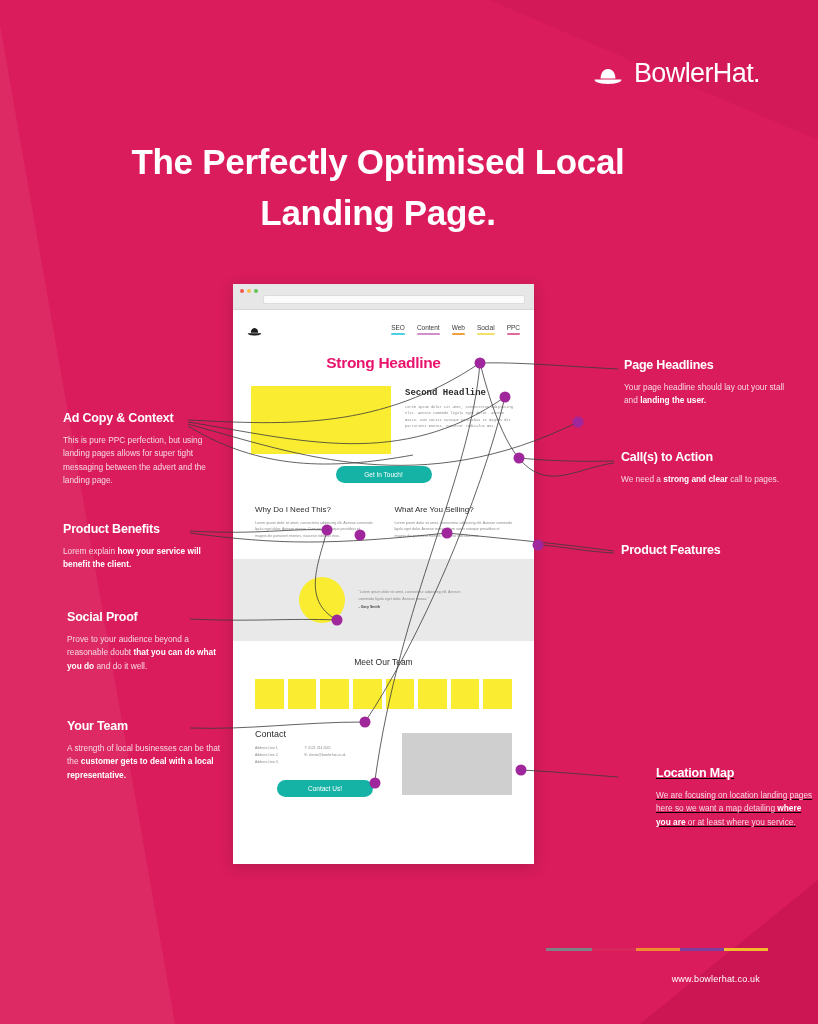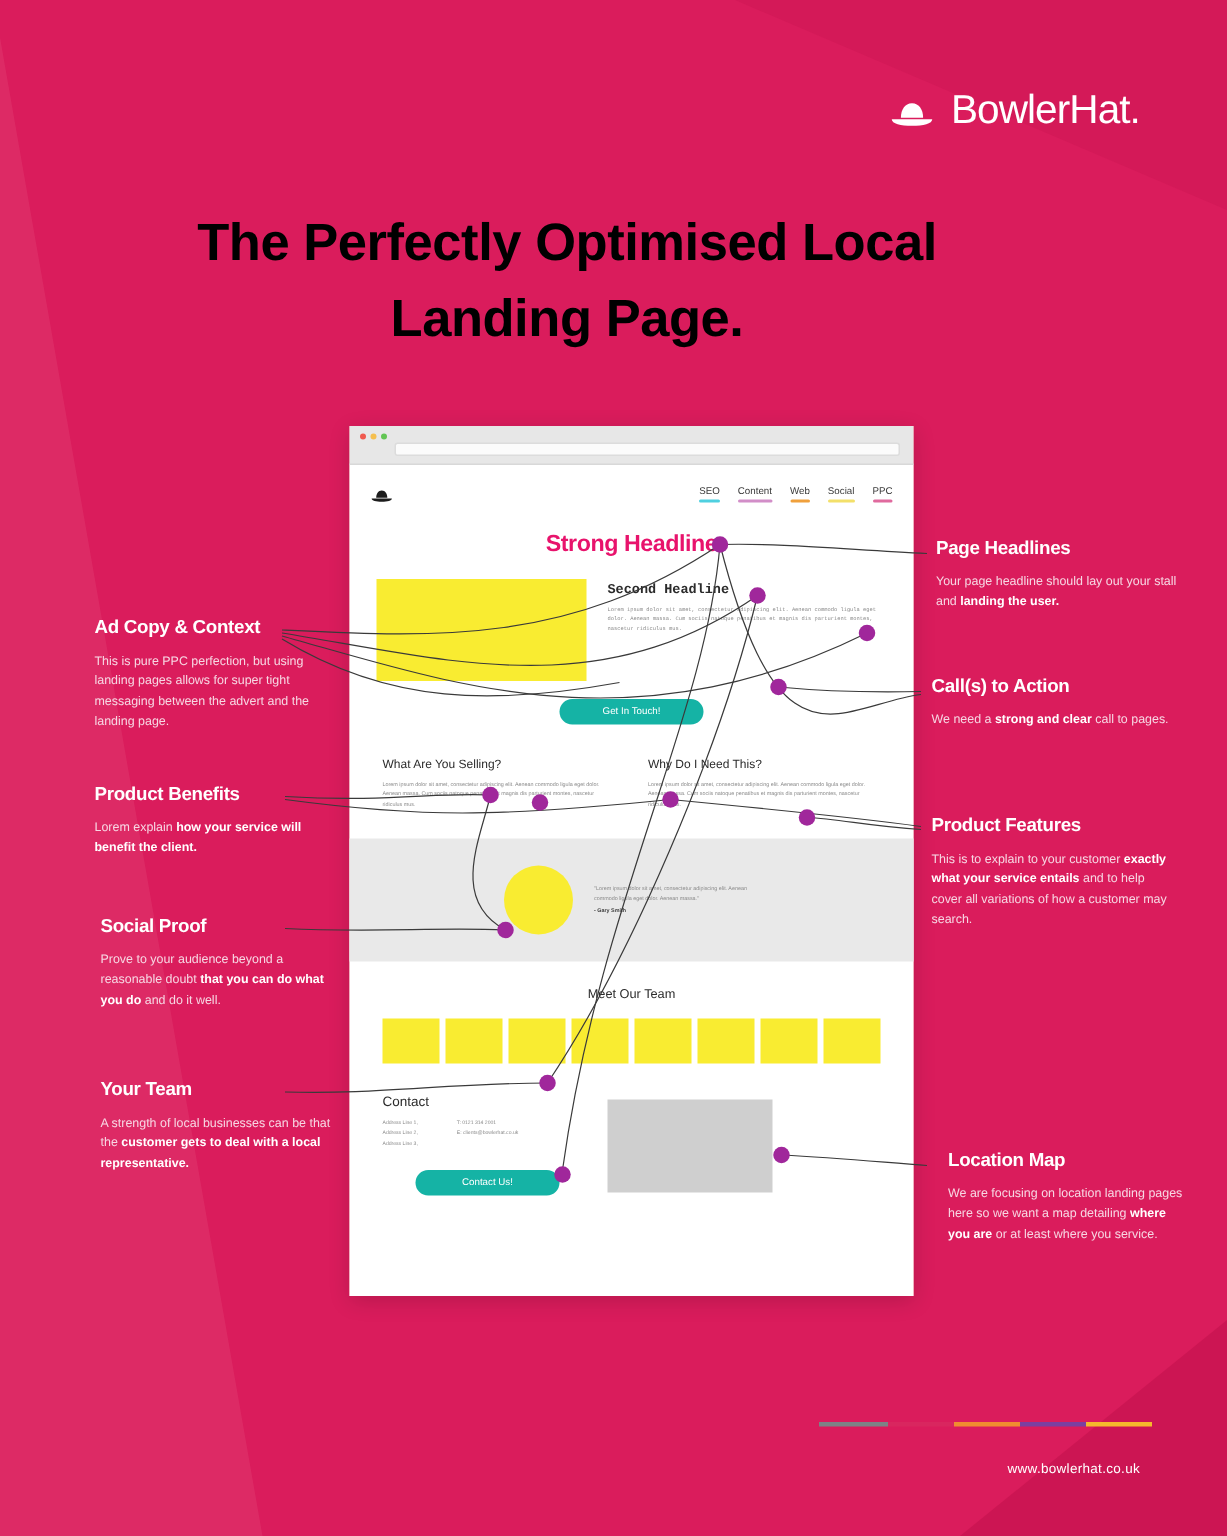--- a/index.html
+++ b/index.html
@@ -21,30 +21,30 @@
   }
   .logo-mark { width:30px; height:26px; }
   .logo-text {
     color:#ffffff; font-size:27px; font-weight:normal;
     letter-spacing:-0.6px; line-height:1;
   }
 
   
   .main-title {
     position:absolute; top:137px; left:0; width:756px;
-    text-align:center; color:#000000;
+    text-align:center; color:#ffffff;
     font-size:35px; font-weight:bold; line-height:1.45;
     letter-spacing:-0.3px; z-index:5;
   }
 
   
   .browser {
     position:absolute; left:233px; top:284px;
-    width:376px; height:580px; z-index:4;
-    background:#fca5a5;
+    width:301px; height:580px; z-index:4;
+    background:#a3a3a3;
     box-shadow:0 3px 14px rgba(0,0,0,0.17);
   }
   .browser-chrome {
     height:26px; background:#e7e7e7;
     border-bottom:1px solid #d8d8d8;
     display:flex; align-items:center; padding:0 7px;
     position:relative;
   }
   .dots { display:flex; gap:3px; position:absolute; left:7px; top:5px; }
   .dot { width:4px; height:4px; border-radius:50%; }
@@ -128,21 +128,21 @@
   .anno p { color:#f7d7e3; font-size:8.3px; line-height:1.62; }
   .anno p b { color:#ffffff; font-weight:bold; }
 
   .a-adcopy   { left:63px;  top:411px; width:160px; }
   .a-benefits { left:63px;  top:522px; width:160px; }
   .a-social   { left:67px;  top:610px; width:160px; }
   .a-team     { left:67px;  top:719px; width:165px; }
   .a-headlines{ left:624px; top:358px; width:162px; }
   .a-cta      { left:621px; top:450px; width:162px; }
   .a-features { left:621px; top:543px; width:162px; }
-  .a-map      { left:632px; top:766px; width:162px; }
+  .a-map      { left:656px; top:766px; width:162px;text-decoration:underline; }
 
   
   .connectors { position:absolute; inset:0; z-index:5; pointer-events:none; }
 
   
   .footer-bar { position:absolute; left:546px; top:948px; display:flex; z-index:5; }
   .fseg { height:3px; }
   .footer-url {
     position:absolute; right:58px; top:974px; color:#ffffff;
     font-size:9px; z-index:5; letter-spacing:0.2px;
@@ -222,25 +222,25 @@
       <div class="hero-img"></div>
       <div class="hero-copy">
         <div class="sub-headline">Second Headline</div>
         <div class="lorem">Lorem ipsum dolor sit amet, consectetur adipiscing elit. Aenean commodo ligula eget dolor. Aenean massa. Cum sociis natoque penatibus et magnis dis parturient montes, nascetur ridiculus mus.</div>
       </div>
     </div>
     <button class="cta">Get In Touch!</button>
 
     <div class="two-col">
       <div class="col">
+        <div class="col-title">Why Do I Need This?</div>
+        <div class="lorem">Lorem ipsum dolor sit amet, consectetur adipiscing elit. Aenean commodo ligula eget dolor. Aenean massa. Cum sociis natoque penatibus et magnis dis parturient montes, nascetur ridiculus mus.</div>
+      </div>
+      <div class="col">
         <div class="col-title">What Are You Selling?</div>
-        <div class="lorem">Lorem ipsum dolor sit amet, consectetur adipiscing elit. Aenean commodo ligula eget dolor. Aenean massa. Cum sociis natoque penatibus et magnis dis parturient montes, nascetur ridiculus mus.</div>
-      </div>
-      <div class="col">
-        <div class="col-title">Why Do I Need This?</div>
         <div class="lorem">Lorem ipsum dolor sit amet, consectetur adipiscing elit. Aenean commodo ligula eget dolor. Aenean massa. Cum sociis natoque penatibus et magnis dis parturient montes, nascetur ridiculus mus.</div>
       </div>
     </div>
 
     <div class="band">
       <div class="avatar"></div>
       <div class="quote">
         <span>"Lorem ipsum dolor sit amet, consectetur adipiscing elit. Aenean commodo ligula eget dolor. Aenean massa."</span>
         <span class="author">- Gary Smith</span>
       </div>
@@ -353,21 +353,20 @@
   <p><span>Your page headline should lay out your stall and </span><b>landing the user.</b></p>
 </div>
 
 <div class="anno a-cta">
   <h3>Call(s) to Action</h3>
   <p><span>We need a </span><b>strong and clear</b><span> call to pages.</span></p>
 </div>
 
 <div class="anno a-features">
   <h3>Product Features</h3>
-  <p><span>This is to explain to your customer </span><b>exactly what your service entails</b><span> and to help cover all variations of how a customer may search.</span></p>
 </div>
 
 <div class="anno a-map">
   <h3>Location Map</h3>
   <p><span>We are focusing on location landing pages here so we want a map detailing </span><b>where you are</b><span> or at least where you service.</span></p>
 </div>
 
 <div class="footer-bar">
   <i class="fseg" style="background:#7d8286;width:46px"></i>
   <i class="fseg" style="background:#d9265f;width:44px"></i>

